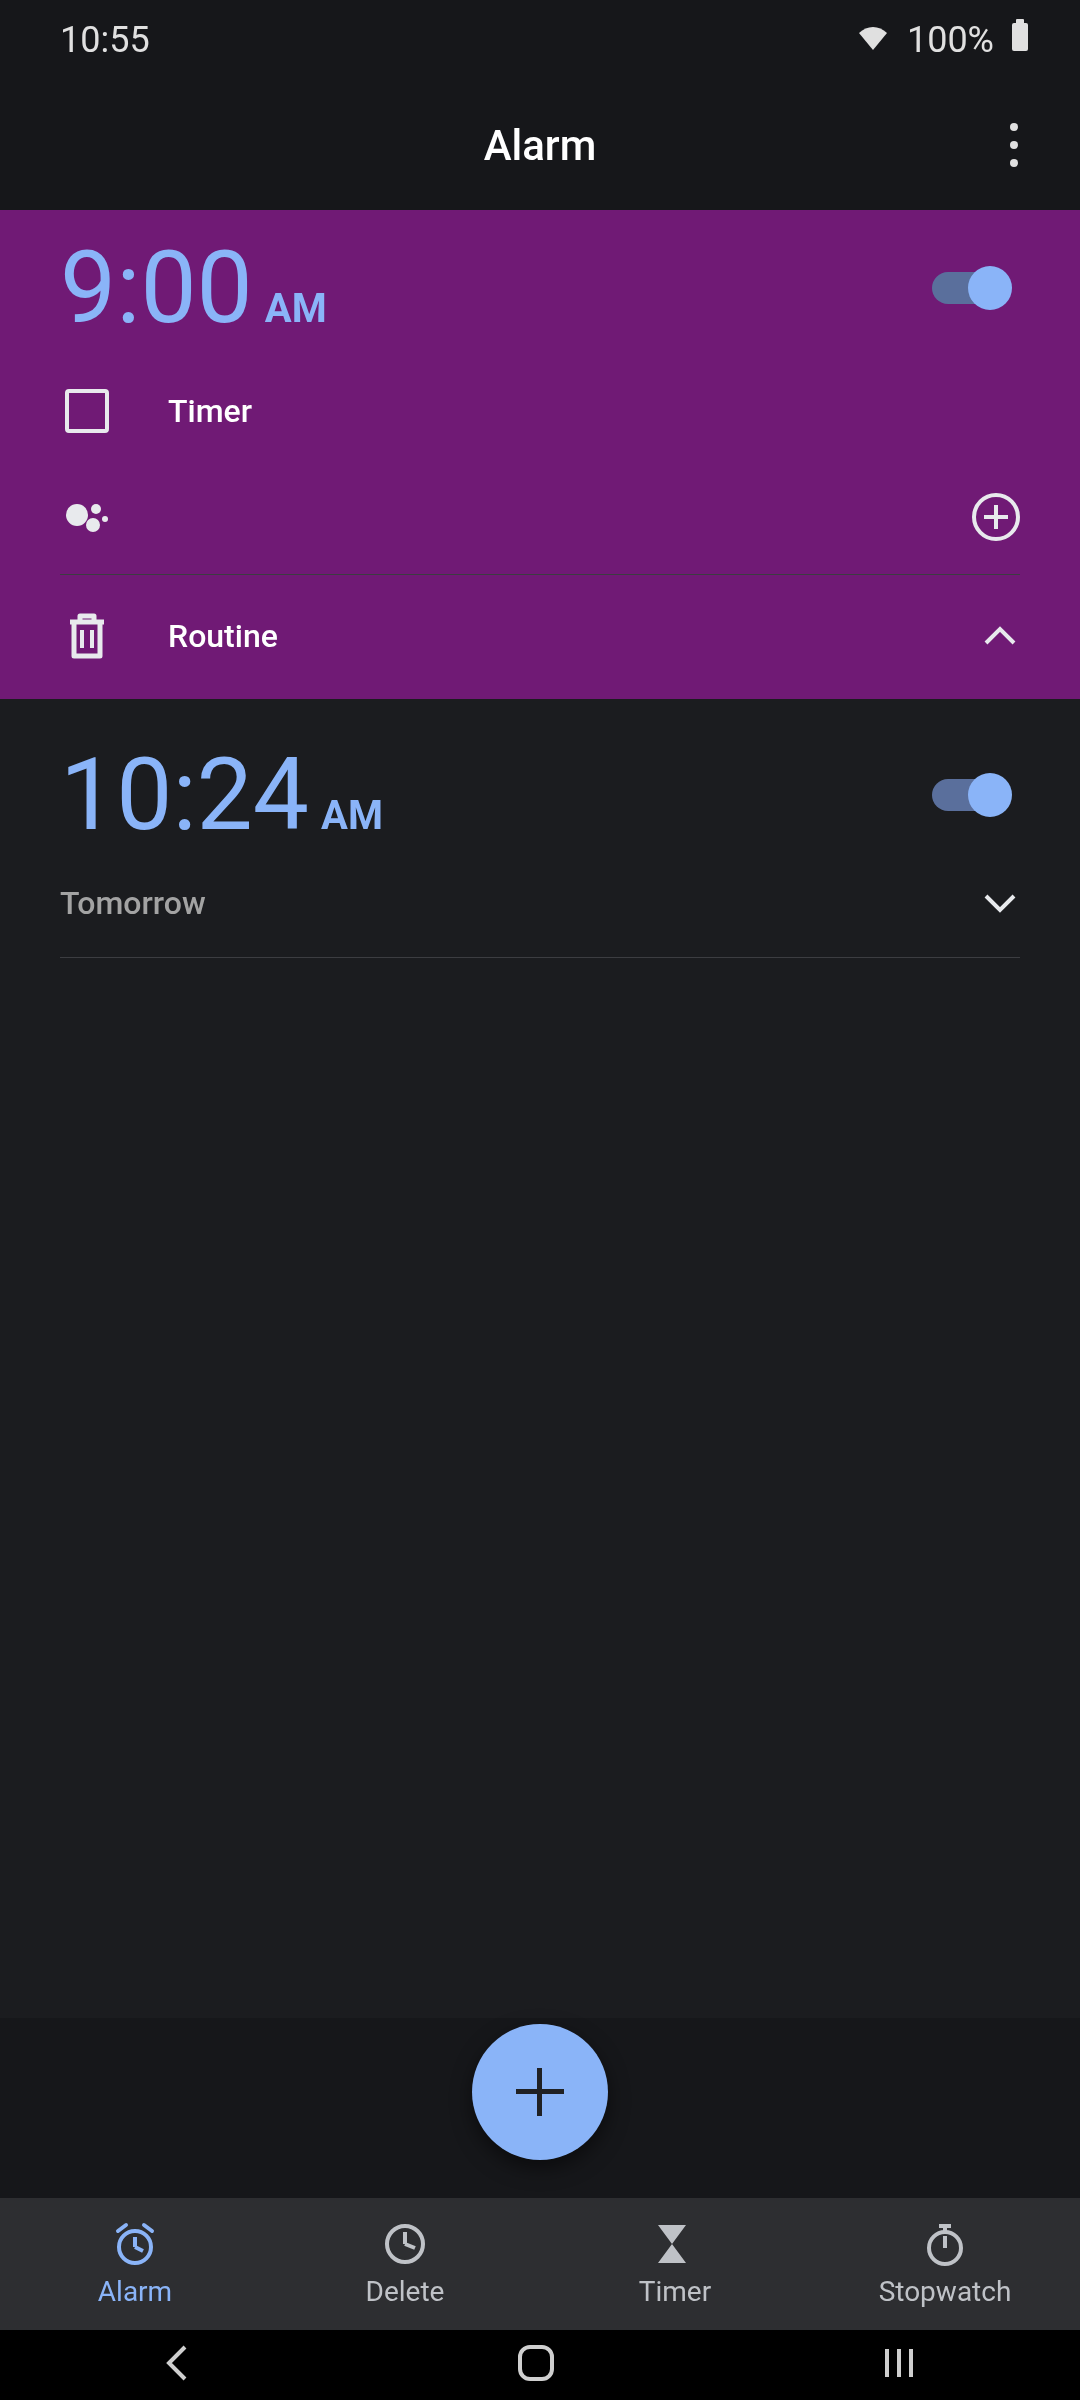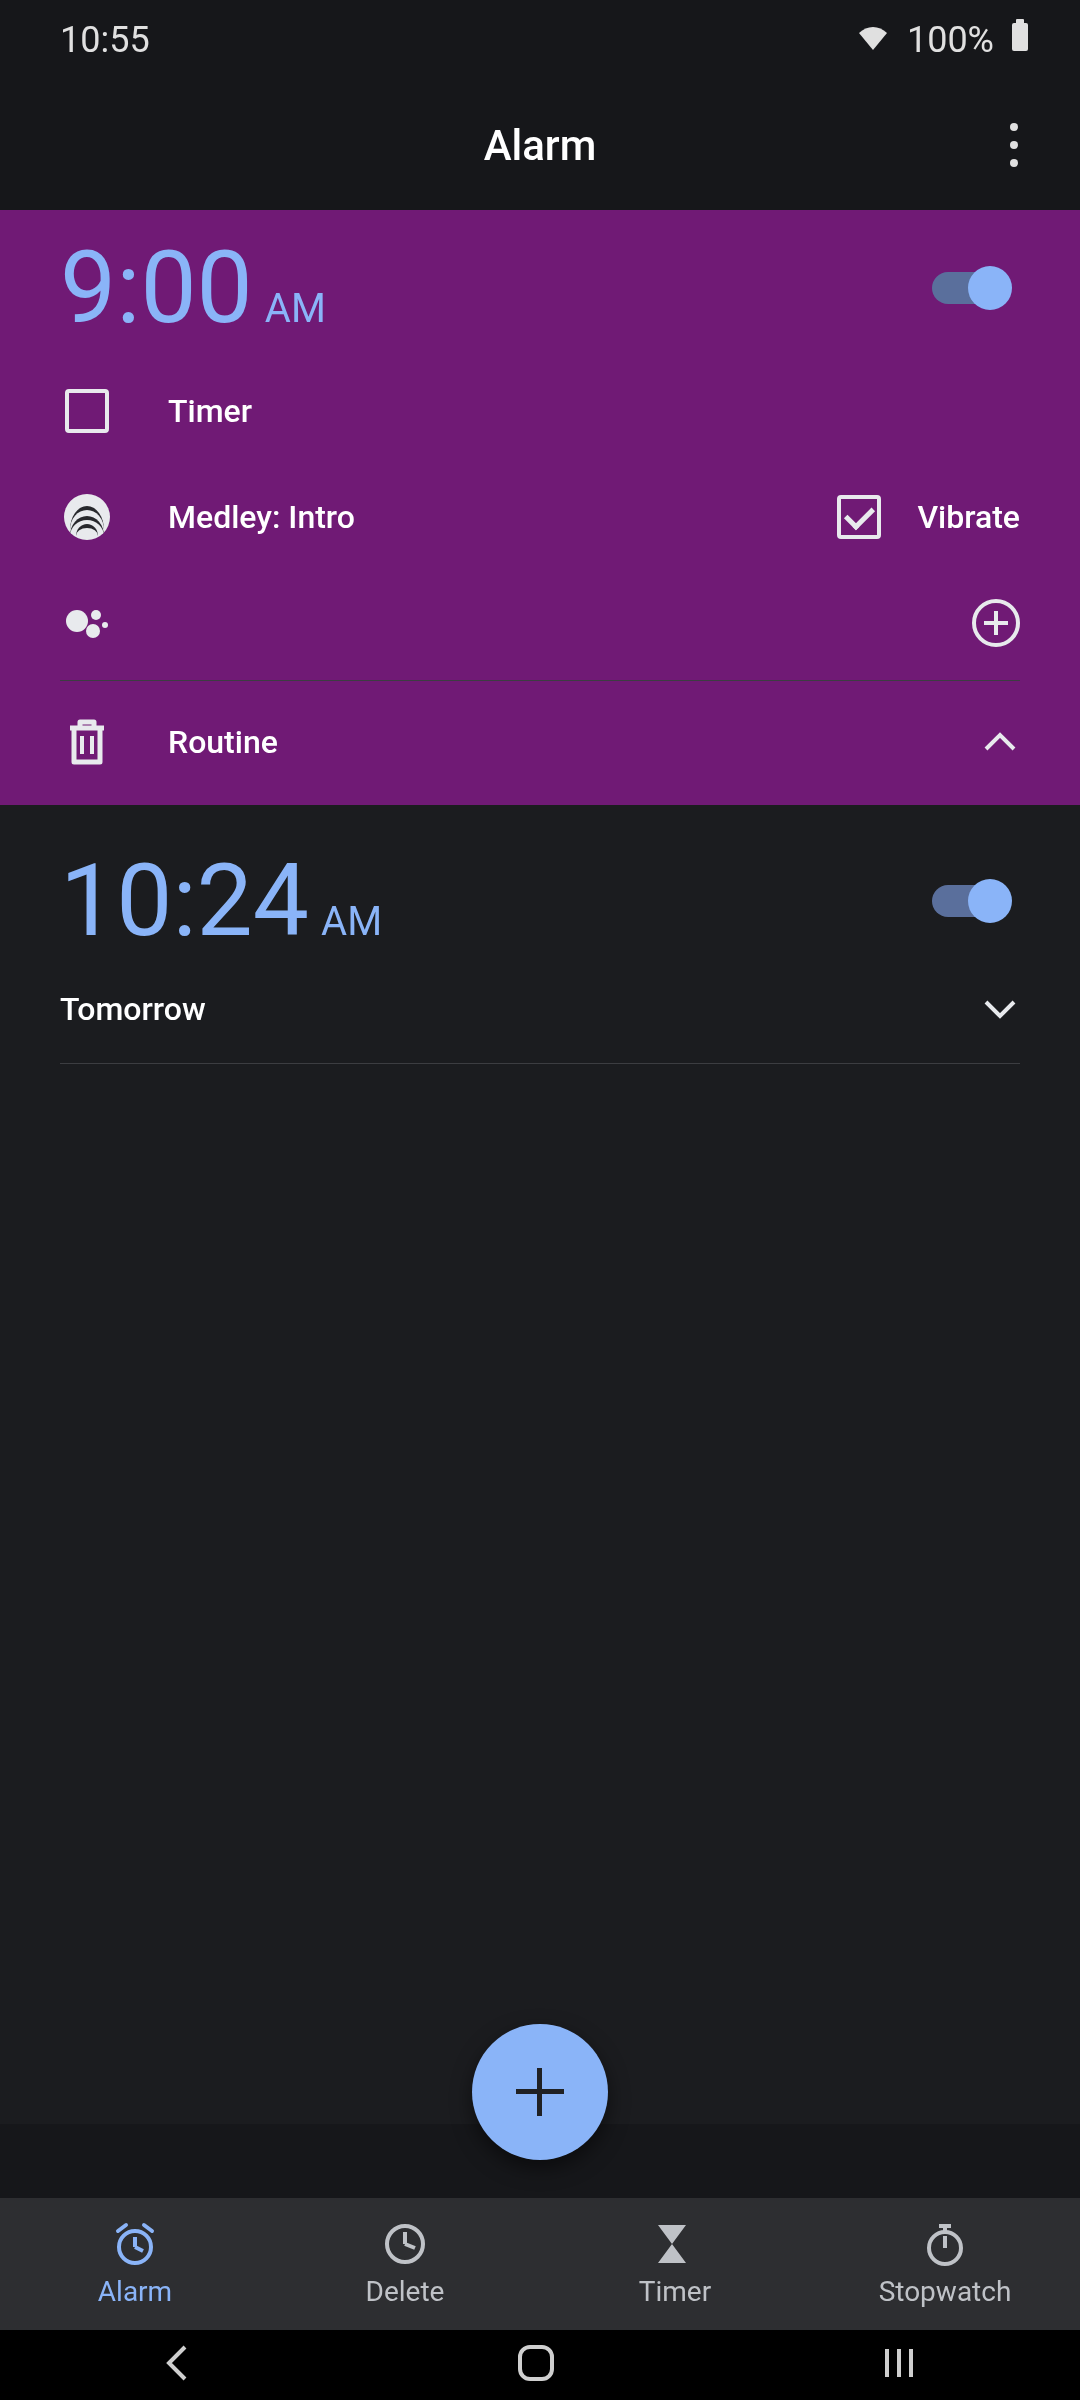--- a/index.html
+++ b/index.html
@@ -9,21 +9,21 @@
   .appbar { width: 100%; height: 130px; background: #16171a; display: flex; align-items: center; justify-content: center; position: relative; }
   .appbar-title { font-size: 42px; font-weight: 500; color: #fff; }
   .appbar-overflow { position: absolute; right: 36px; top: 50%; transform: translateY(-50%); width: 60px; height: 60px; display: flex; align-items: center; justify-content: center; }
   .dot { width: 8px; height: 8px; background: #e0e0e0; border-radius: 50%; }
   .dots-v { display: flex; flex-direction: column; gap: 10px; }
   .content { width: 100%; background: #1b1c1f; }
   .card { background: #701a75; padding: 0; }
   .row-time { display: flex; align-items: flex-end; justify-content: space-between; padding: 28px 60px 20px 60px; }
   .time-wrap { display: flex; align-items: baseline; gap: 12px; }
   .time { font-size: 100px; font-weight: 400; color: #8ab4f8; line-height: 1; }
-  .ampm { font-size: 40px; color: #8ab4f8; font-weight: 400; }
+  .ampm { font-size: 40px; color: #8ab4f8; font-weight: 700; }
   .switch { width: 88px; height: 44px; position: relative; align-self: center; }
   .switch-track { width: 64px; height: 32px; border-radius: 16px; background: #5a6f9c; position: absolute; top: 6px; left: 0; }
   .switch-thumb { width: 44px; height: 44px; border-radius: 50%; background: #8ab4f8; position: absolute; top: 0; left: 36px; }
   .opt-row { display: flex; align-items: center; padding: 26px 60px; font-size: 32px; font-weight: 500; color: #fff; }
   .opt-icon { width: 54px; height: 54px; margin-right: 54px; flex-shrink: 0; display: flex; align-items: center; justify-content: center; }
   .checkbox { width: 44px; height: 44px; border: 4px solid #e8eaed; border-radius: 4px; display: flex; align-items: center; justify-content: center; }
   .checkmark::after { content: ''; display: block; width: 12px; height: 22px; border-right: 5px solid #e8eaed; border-bottom: 5px solid #e8eaed; transform: rotate(45deg) translate(-2px,-2px); }
   .row-split { display: flex; align-items: center; justify-content: space-between; padding: 26px 60px; }
   .left-group { display: flex; align-items: center; font-size: 32px; font-weight: 500; color: #fff; }
   .right-group { display: flex; align-items: center; font-size: 32px; font-weight: 500; color: #fff; }
@@ -31,21 +31,21 @@
   .plus-circle { width: 48px; height: 48px; border: 4px solid #e8eaed; border-radius: 50%; position: relative; }
   .plus-circle::before, .plus-circle::after { content:''; position:absolute; background:#e8eaed; }
   .plus-circle::before { width: 24px; height: 4px; top: 18px; left: 8px; }
   .plus-circle::after  { width: 4px; height: 24px; top: 8px; left: 18px; }
   .divider { height: 1px; background: #3c3d41; margin: 4px 60px; }
   .row-bottom { display: flex; align-items: center; justify-content: space-between; padding: 30px 60px 36px 60px; }
   .chevron { width: 40px; height: 40px; display:flex; align-items:center; justify-content:center; }
   .chevron svg { stroke: #e8eaed; stroke-width: 4; fill: none; }
   .card2 { background: #1b1c1f; }
   .row-time2 { display: flex; align-items: flex-end; justify-content: space-between; padding: 46px 60px 22px 60px; }
-  .summary-row { display: flex; align-items: center; justify-content: space-between; padding: 16px 60px 34px 60px; font-size: 32px; font-weight: 500; color: #ffffff; }
+  .summary-row { display: flex; align-items: center; justify-content: space-between; padding: 16px 60px 34px 60px; font-size: 32px; font-weight: 500; color: #a3a3a3; }
   .filler { background: #1b1c1f; }
   .fab { position: absolute; left: 50%; transform: translateX(-50%); top: 2024px; width: 136px; height: 136px; border-radius: 50%; background: #8ab4f8; display: flex; align-items: center; justify-content: center; box-shadow: 0 8px 20px rgba(0,0,0,0.5); }
   .fab-plus { position: relative; width: 48px; height: 48px; }
   .fab-plus::before, .fab-plus::after { content:''; position:absolute; background:#202124; }
   .fab-plus::before { width:48px; height:5px; top:21px; left:0; }
   .fab-plus::after  { width:5px; height:48px; top:0; left:21px; }
   .bottomnav { position: absolute; top: 2198px; left:0; width:100%; height:132px; background: #2d2e31; display:flex; }
   .nav-item { flex:1; display:flex; flex-direction:column; align-items:center; justify-content:center; gap:8px; font-size:28px; color:#bfc2c7; }
   .nav-item.active { color:#8ab4f8; }
   .nav-icon { width:46px; height:46px; }
@@ -105,34 +105,20 @@
       </div>
     </div>
 
     <div class="opt-row">
       <div class="opt-icon">
           <div class="checkbox"></div>
         </div>
       <span>Timer</span>
     </div>
 
-    <div class="row-split">
-      <div class="left-group">
-        <div class="opt-icon">
-            <div class="spotify-icon">
-              <div class="arc3"></div>
-            </div>
-          </div>
-        <span>Medley: Intro</span>
-      </div>
-      <div class="right-group">
-        <div class="checkbox checkmark"></div>
-        <span>Vibrate</span>
-      </div>
-    </div>
 
 
     <div class="row-split" style="padding-top:26px;padding-bottom:26px;">
       <div class="left-group" style="color:#9aa0a6;">
         <div class="opt-icon assistant-icon">
           <svg width="48" height="48" viewBox="0 0 48 48">
               <circle cx="14" cy="22" r="11" fill="#e8eaed"></circle>
               <circle cx="33" cy="16" r="5" fill="#e8eaed"></circle>
               <circle cx="30" cy="32" r="7" fill="#e8eaed"></circle>
               <circle cx="42" cy="26" r="3" fill="#e8eaed"></circle>

